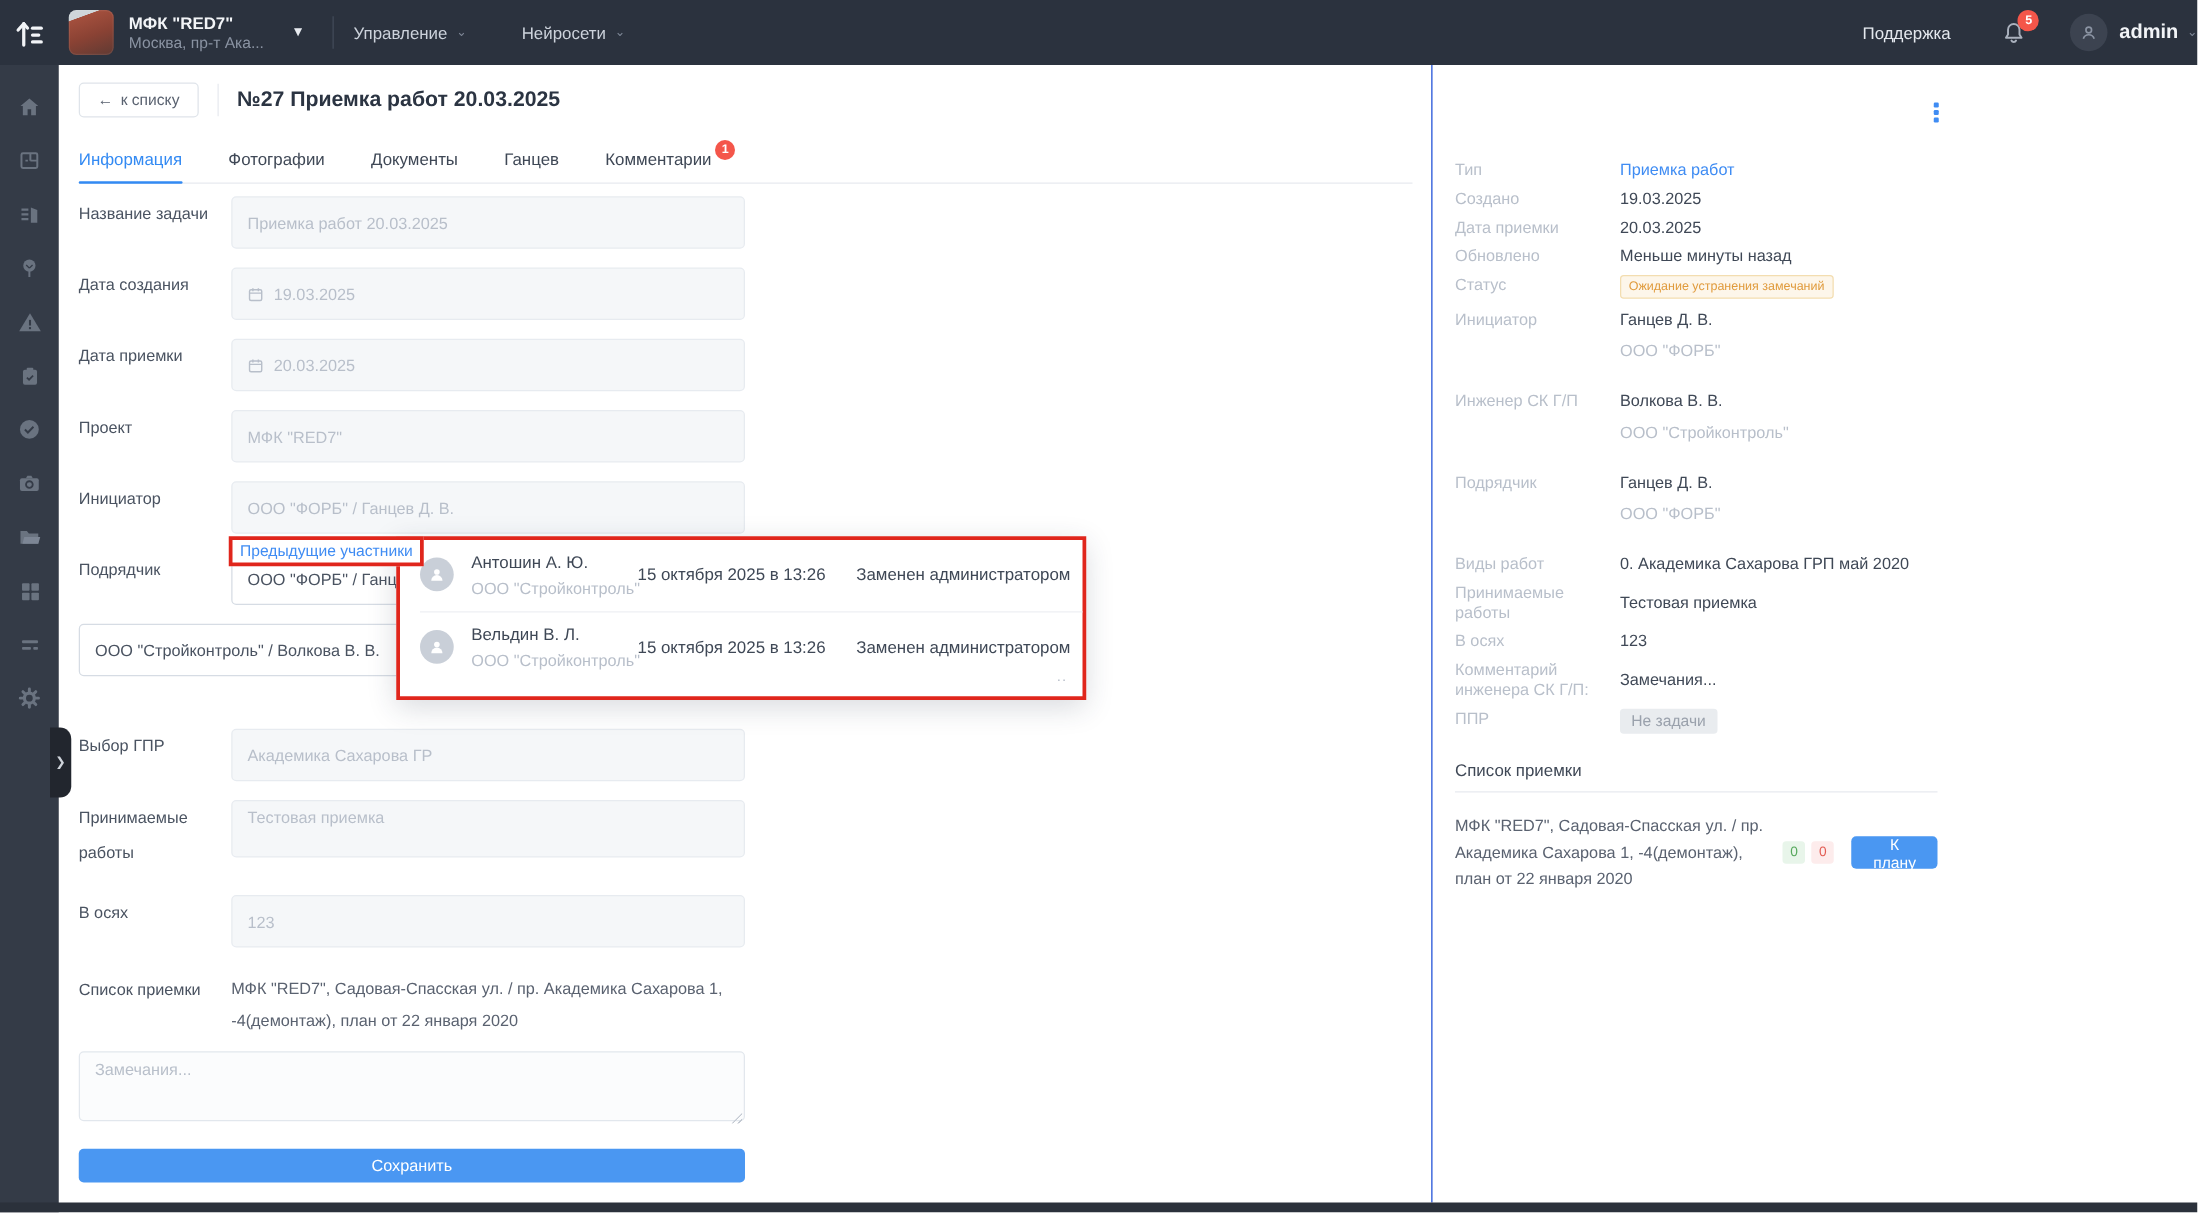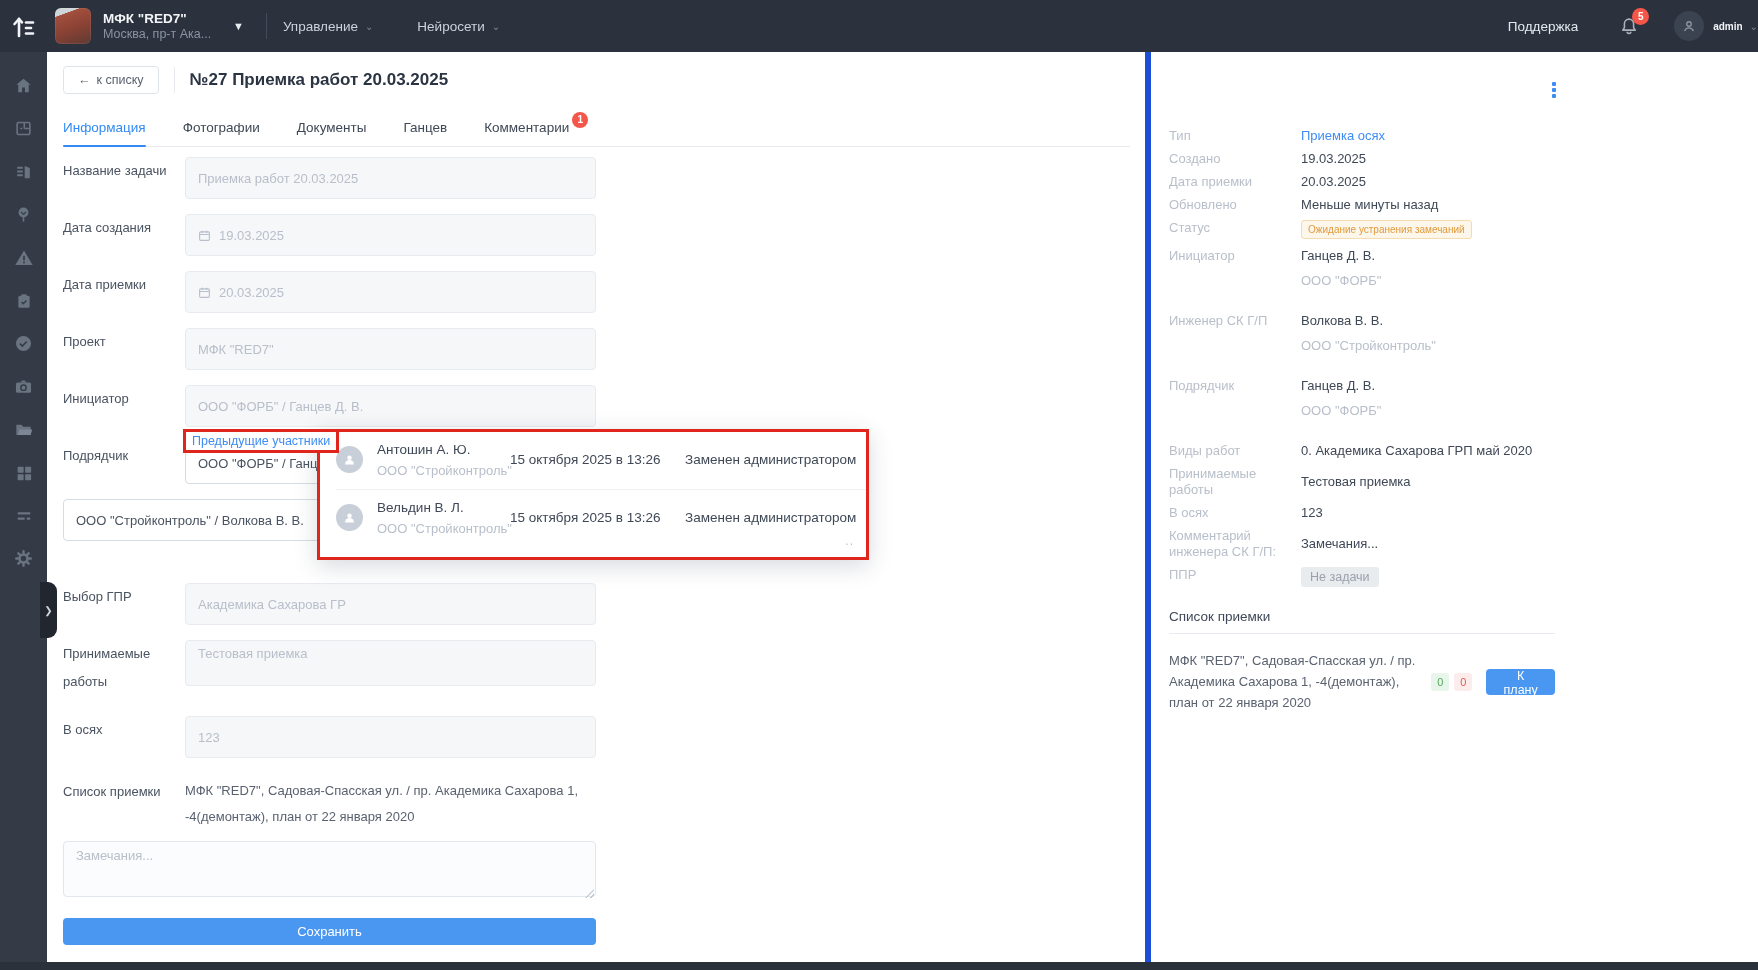--- a/index.html
+++ b/index.html
@@ -17,21 +17,21 @@
   .caret { color:#e8ebf0; font-size:11px; margin-left:14px; }
   .caret.dim { color:#7e8796; margin-left:7px; font-size:10px; }
   .tb-div { width:1px; height:26px; background:#434b59; margin:0 16px 0 22px; }
   .tb-menu { display:flex; align-items:center; gap:44px; }
   .tb-menu-item { display:flex; align-items:center; color:#ccd2db; font-size:13.5px; cursor:pointer; }
   .tb-right { margin-left:auto; display:flex; align-items:center; }
   .tb-support { color:#e4e8ee; font-size:13.5px; margin-right:40px; cursor:pointer; }
   .bell-wrap { position:relative; margin-right:34px; cursor:pointer; }
   .badge-count { position:absolute; top:-7px; right:-9px; min-width:17px; height:17px; border-radius:50%; background:#f4564a; color:#fff; font-size:10px; line-height:17px; text-align:center; font-weight:700; }
   .avatar { width:30px; height:30px; border-radius:50%; background:#3c4350; display:flex; align-items:center; justify-content:center; margin-right:9px; }
-  .user-name { color:#f2f4f7; font-size:10px; font-weight:700; }
+  .user-name { color:#f2f4f7; font-size:16px; font-weight:700; }
 
   
   .siderail { position:absolute; left:0; top:52px; width:47px; height:918px; background:#343b47; display:flex; flex-direction:column; align-items:center; padding-top:12px; z-index:20; }
   .nav-item { width:47px; height:43px; display:flex; align-items:center; justify-content:center; cursor:pointer; }
   .rail-handle { position:absolute; left:40px; top:582px; width:17px; height:56px; background:#22262e; border-radius:0 9px 9px 0; z-index:25; display:flex; align-items:center; justify-content:center; color:#cfd4db; font-size:10px; cursor:pointer; }
 
   
   .main { position:absolute; left:47px; top:52px; width:1098px; height:910px; background:#fff; }
   .page-head { position:absolute; left:16px; top:14px; display:flex; align-items:center; }
   .back-btn { height:28px; padding:0 14px; border:1px solid #dfe4ea; border-radius:4px; background:#fff; color:#5a6270; font-size:12.5px; display:flex; align-items:center; gap:6px; cursor:pointer; font-family:inherit; }
@@ -70,21 +70,21 @@
   .p-row { position:relative; height:57px; }
   .p-row + .p-sep { height:1px; background:#eef0f3; margin:0 0 0 16px; }
   .p-avatar { position:absolute; left:16px; top:14px; width:27px; height:27px; border-radius:50%; background:#c9cfd8; display:flex; align-items:center; justify-content:center; }
   .p-name { position:absolute; left:57px; top:10px; font-size:13.5px; color:#3f4856; }
   .p-org  { position:absolute; left:57px; top:31px; font-size:13px; color:#b8bfca; }
   .p-date { position:absolute; left:190px; top:20px; font-size:13.5px; color:#3f4856; }
   .p-status { position:absolute; left:365px; top:20px; font-size:13.5px; color:#3f4856; }
   .p-resize { position:absolute; right:12px; bottom:-1px; color:#b8bfca; font-size:12px; letter-spacing:1px; }
 
   
-  .panel { position:absolute; left:1145px; top:52px; width:613px; height:910px; background:#fff; border-left:6px solid #1d4ed8; }
+  .panel { position:absolute; left:1145px; top:52px; width:613px; height:910px; background:#fff; border-left:1px solid #1d4ed8; }
   .kebab { position:absolute; left:396px; top:30px; width:14px; height:22px; display:flex; flex-direction:column; gap:2px; align-items:center; cursor:pointer; }
   .kebab i { width:4px; height:4px; background:#3f8cf3; border-radius:1px; }
   .dcontent { position:absolute; left:18px; top:76px; width:386px; }
   .drow { display:flex; margin-bottom:7px; }
   .dlabel { width:132px; font-size:13px; color:#b8bfca; line-height:16px; padding-right:10px; }
   .dvalue { flex:1; font-size:13px; color:#3f4856; line-height:16px; }
   .dvalue.link { color:#3f8cf3; cursor:pointer; }
   .drow.person { margin-bottom:24px; }
   .drow.person .pname { color:#3f4856; margin-bottom:9px; }
   .drow.person .porg { color:#b8bfca; }
@@ -418,21 +418,21 @@
 
 <aside class="panel">
   <div class="kebab">
       <i></i>
       <i></i>
       <i></i>
     </div>
   <div class="dcontent">
     <div class="drow">
       <div class="dlabel">Тип</div>
-      <div class="dvalue link">Приемка осях</div>
+      <div class="dvalue link">Приемка работ</div>
     </div>
     <div class="drow">
       <div class="dlabel">Создано</div>
       <div class="dvalue">19.03.2025</div>
     </div>
     <div class="drow">
       <div class="dlabel">Дата приемки</div>
       <div class="dvalue">20.03.2025</div>
     </div>
     <div class="drow">

